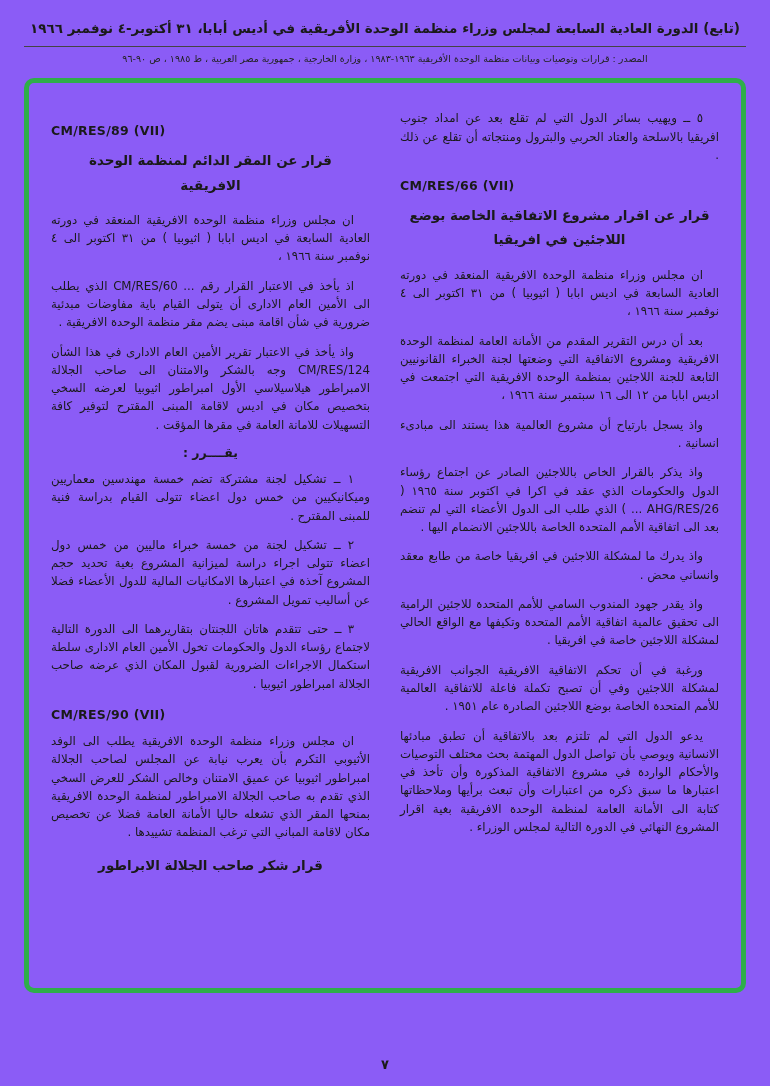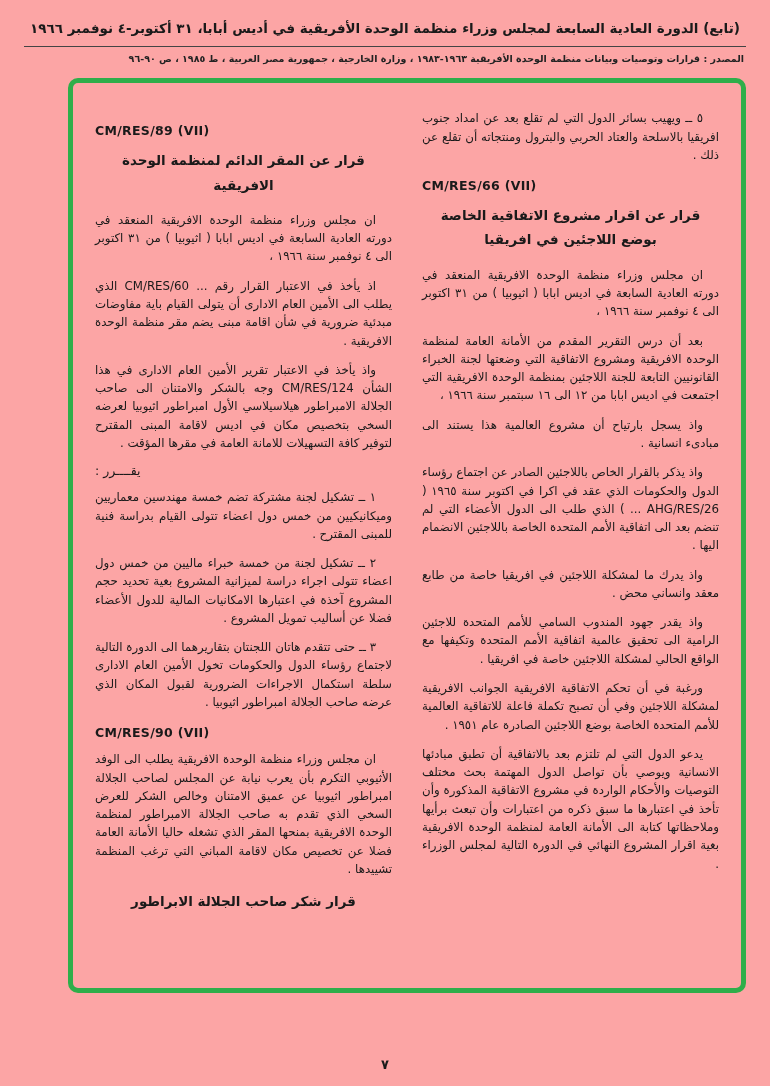--- a/index.html
+++ b/index.html
@@ -5,52 +5,51 @@
   html, body {
     margin: 0;
     padding: 0;
     background: #ffffff;
   }
   .page {
     position: relative;
     width: 770px;
     height: 1086px;
     margin: 0 auto;
-    background: #fca5a5;
+    background: #8b5cf6;
     font-family: "DejaVu Sans", sans-serif;
     color: #1a1a1a;
     box-sizing: border-box;
     padding: 16px 24px 10px 24px;
     overflow: hidden;
   }
   .doc-header {
     direction: rtl;
     text-align: center;
     font-weight: bold;
     font-size: 13.5px;
     line-height: 1.5;
     padding: 2px 4px 8px 4px;
     border-bottom: 1px solid #444;
   }
   .doc-source {
     direction: rtl;
-    text-align: right;
+    text-align: center;
     font-size: 9.5px;
-    font-weight: bold;
+    font-weight: normal;
     color: #222;
     padding: 6px 2px 4px 2px;
   }
   .content-frame {
     margin-top: 10px;
     border: 5px solid #2fae4a;
     border-radius: 10px;
     padding: 26px 22px 18px 22px;
     box-sizing: border-box;
     min-height: 915px;
-    margin-left: 44px;
   }
   .columns {
     display: flex;
     direction: rtl;
     gap: 30px;
   }
   .column {
     flex: 1 1 0;
     min-width: 0;
   }
@@ -73,23 +72,23 @@
     margin: 14px 0 10px 0;
   }
   .block.title {
     font-weight: bold;
     font-size: 13.5px;
     text-align: center;
     line-height: 1.8;
     margin: 4px 6px 14px 6px;
   }
   .block.decree {
-    font-weight: normal;
+    font-weight: bold;
     font-size: 12.5px;
-    text-align: left;
+    text-align: center;
     margin: 6px 0 10px 0;
   }
   .page-number {
     position: absolute;
     bottom: 14px;
     left: 0;
     right: 0;
     text-align: center;
     font-size: 13px;
     font-weight: bold;

